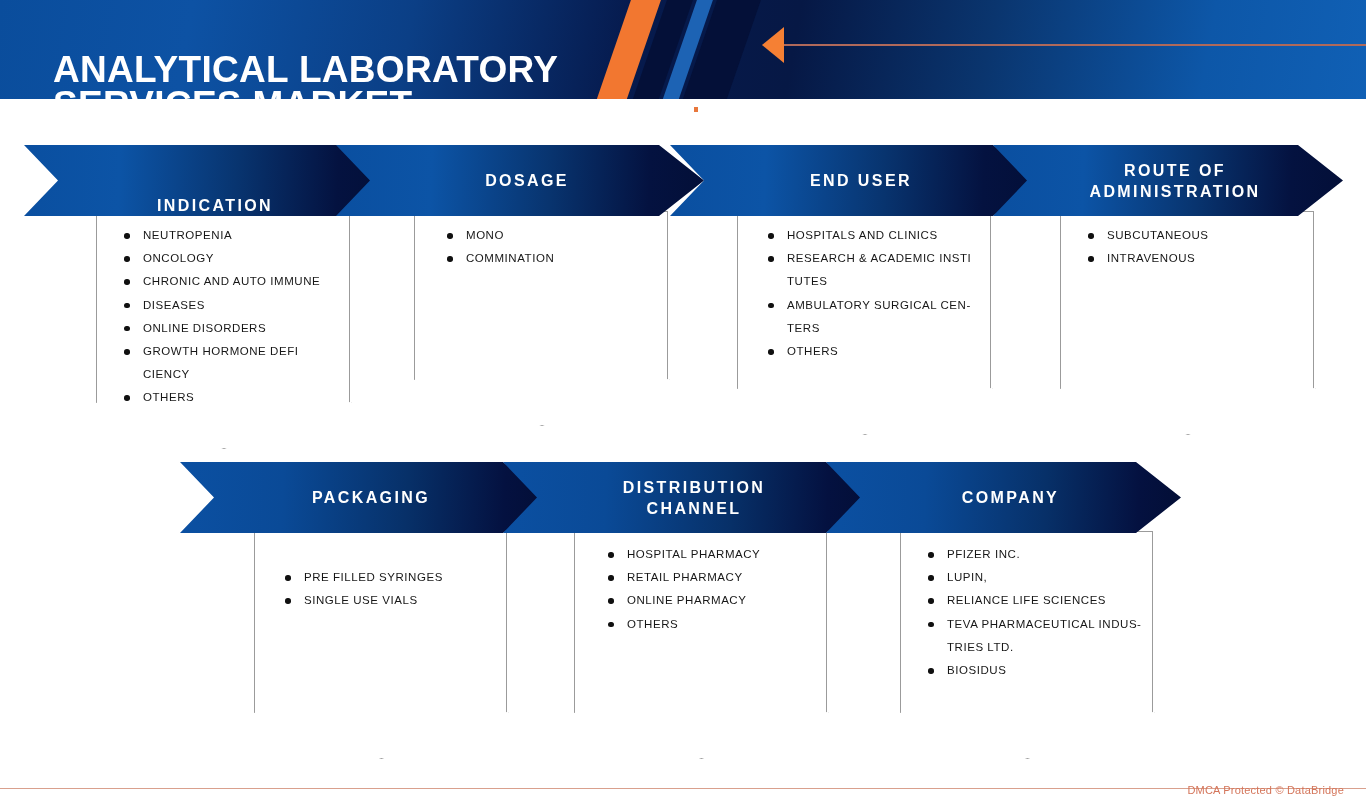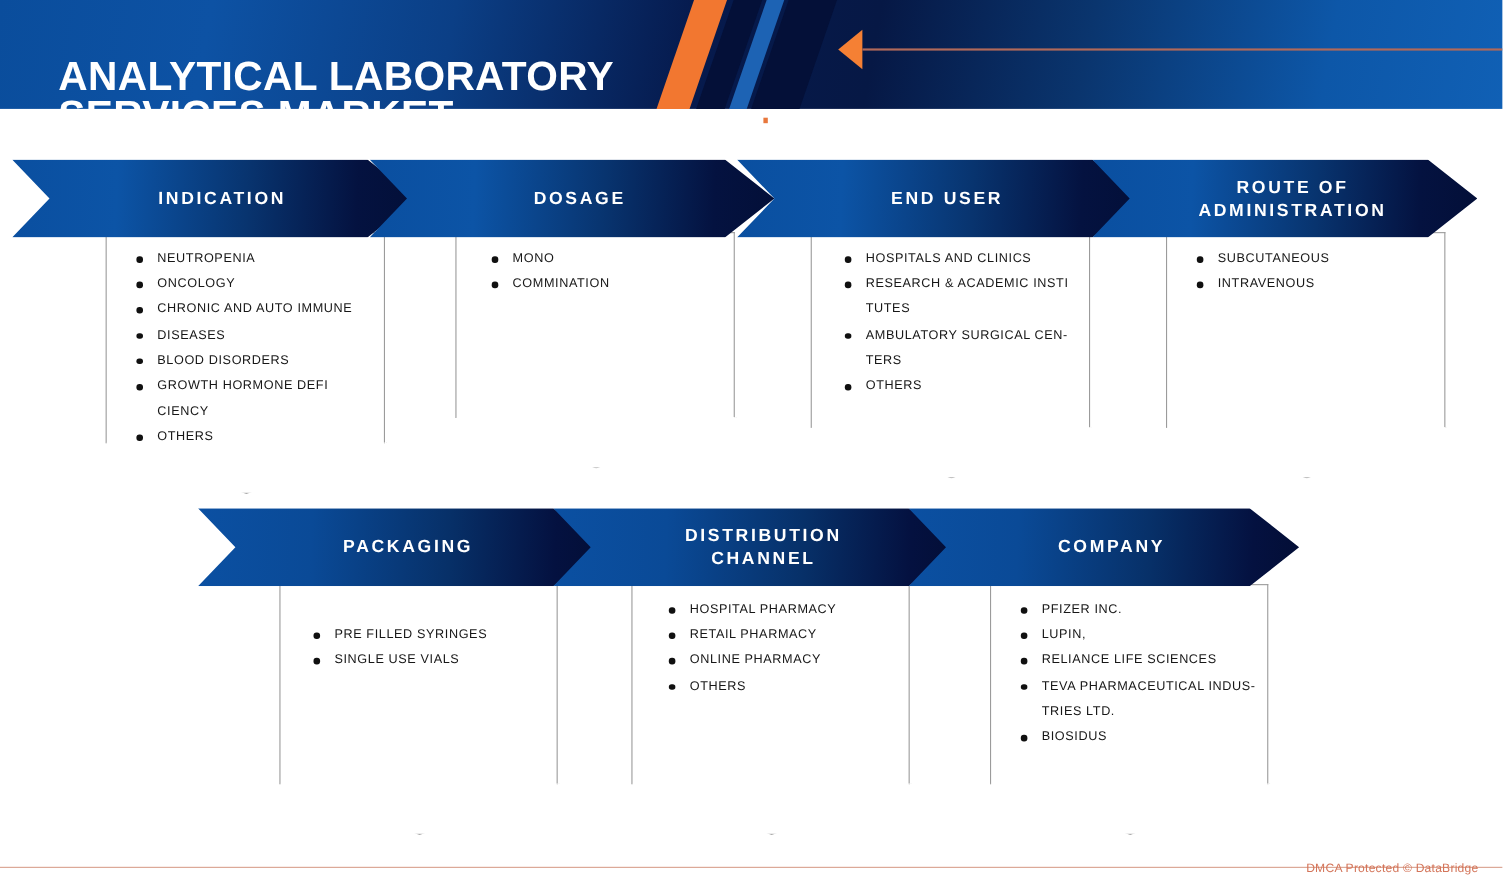--- a/index.html
+++ b/index.html
@@ -120,39 +120,39 @@
     <div class="hdr-arrow"></div>
     <div class="hdr-arrow-line"></div>
   </div>
   <div class="hdr-dot"></div>
 
   <div class="sheet" style="left:96px; top:211px; width:254px; height:192px;"></div>
   <div class="sheet" style="left:414px; top:211px; width:254px; height:169px;"></div>
   <div class="sheet" style="left:737px; top:211px; width:254px; height:178px;"></div>
   <div class="sheet" style="left:1060px; top:211px; width:254px; height:178px;"></div>
 
-  <div class="chev g1" style="left:11px; top:145px; width:368px;">
+  <div class="chev g1" style="left:24px; top:145px; width:368px;align-items:flex-end;">
     <span class="chev-label">INDICATION</span>
   </div>
   <div class="chev g1" style="left:336px; top:145px; width:368px;">
     <span class="chev-label">DOSAGE</span>
   </div>
   <div class="chev g1" style="left:670px; top:145px; width:368px;justify-content:center;">
     <span class="chev-label">END USER</span>
   </div>
   <div class="chev g1" style="left:993px; top:145px; width:350px;">
     <span class="chev-label" style="max-width:200px;">ROUTE OF ADMINISTRATION</span>
   </div>
 
   <ul class="bl" style="left:124px; top:224px; width:240px;">
     <li>NEUTROPENIA</li>
     <li>ONCOLOGY</li>
     <li>CHRONIC AND AUTO IMMUNE</li>
     <li>DISEASES</li>
-    <li>BLOOD DISORDERS</li>
+    <li>ONLINE DISORDERS</li>
     <li>GROWTH HORMONE DEFI
 CIENCY</li>
     <li>OTHERS</li>
   </ul>
 
   <ul class="bl" style="left:447px; top:224px; width:230px;">
     <li>MONO</li>
     <li>COMMINATION</li>
   </ul>
 

